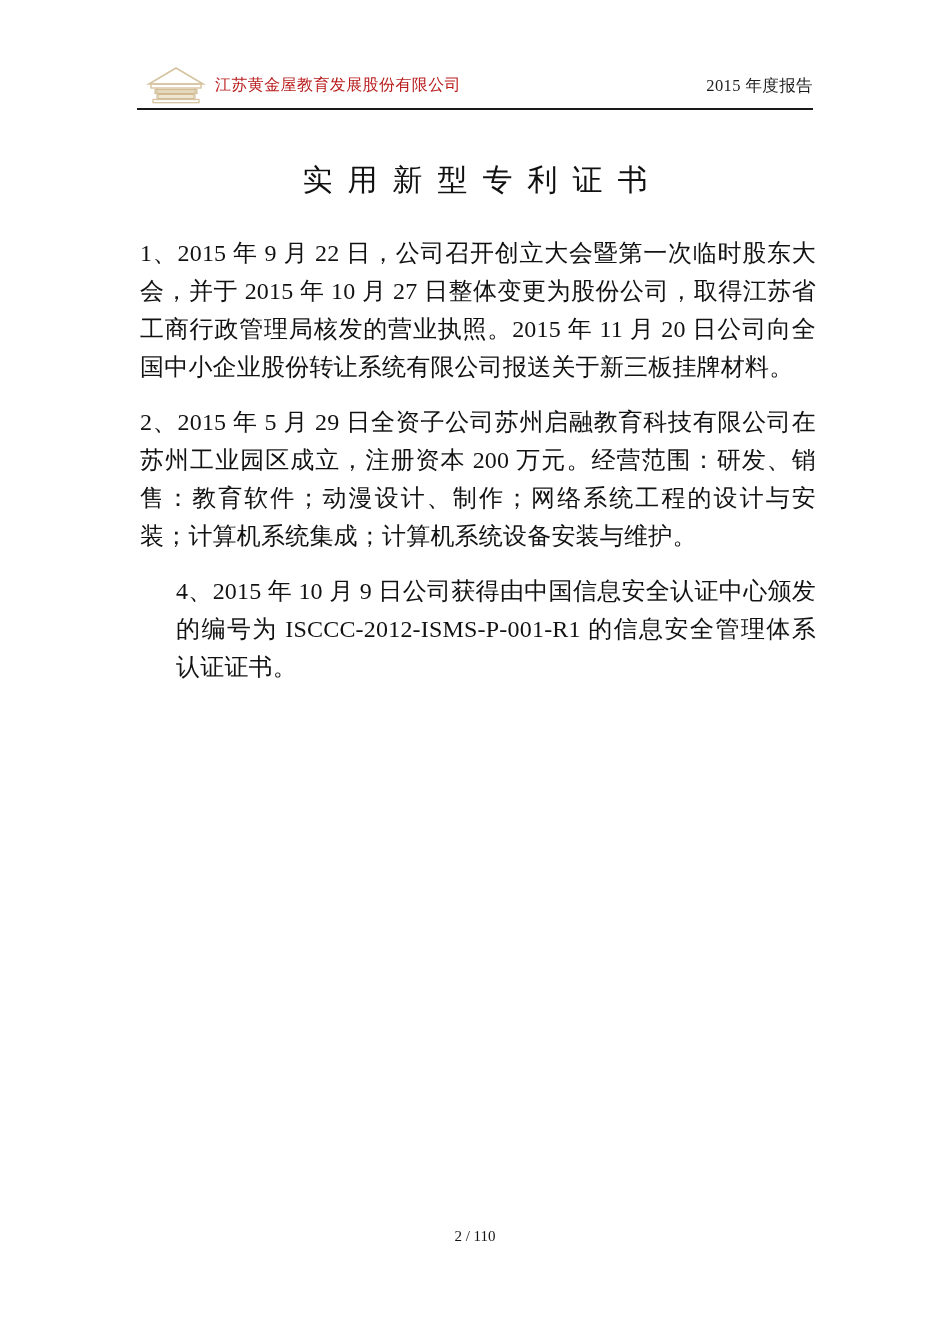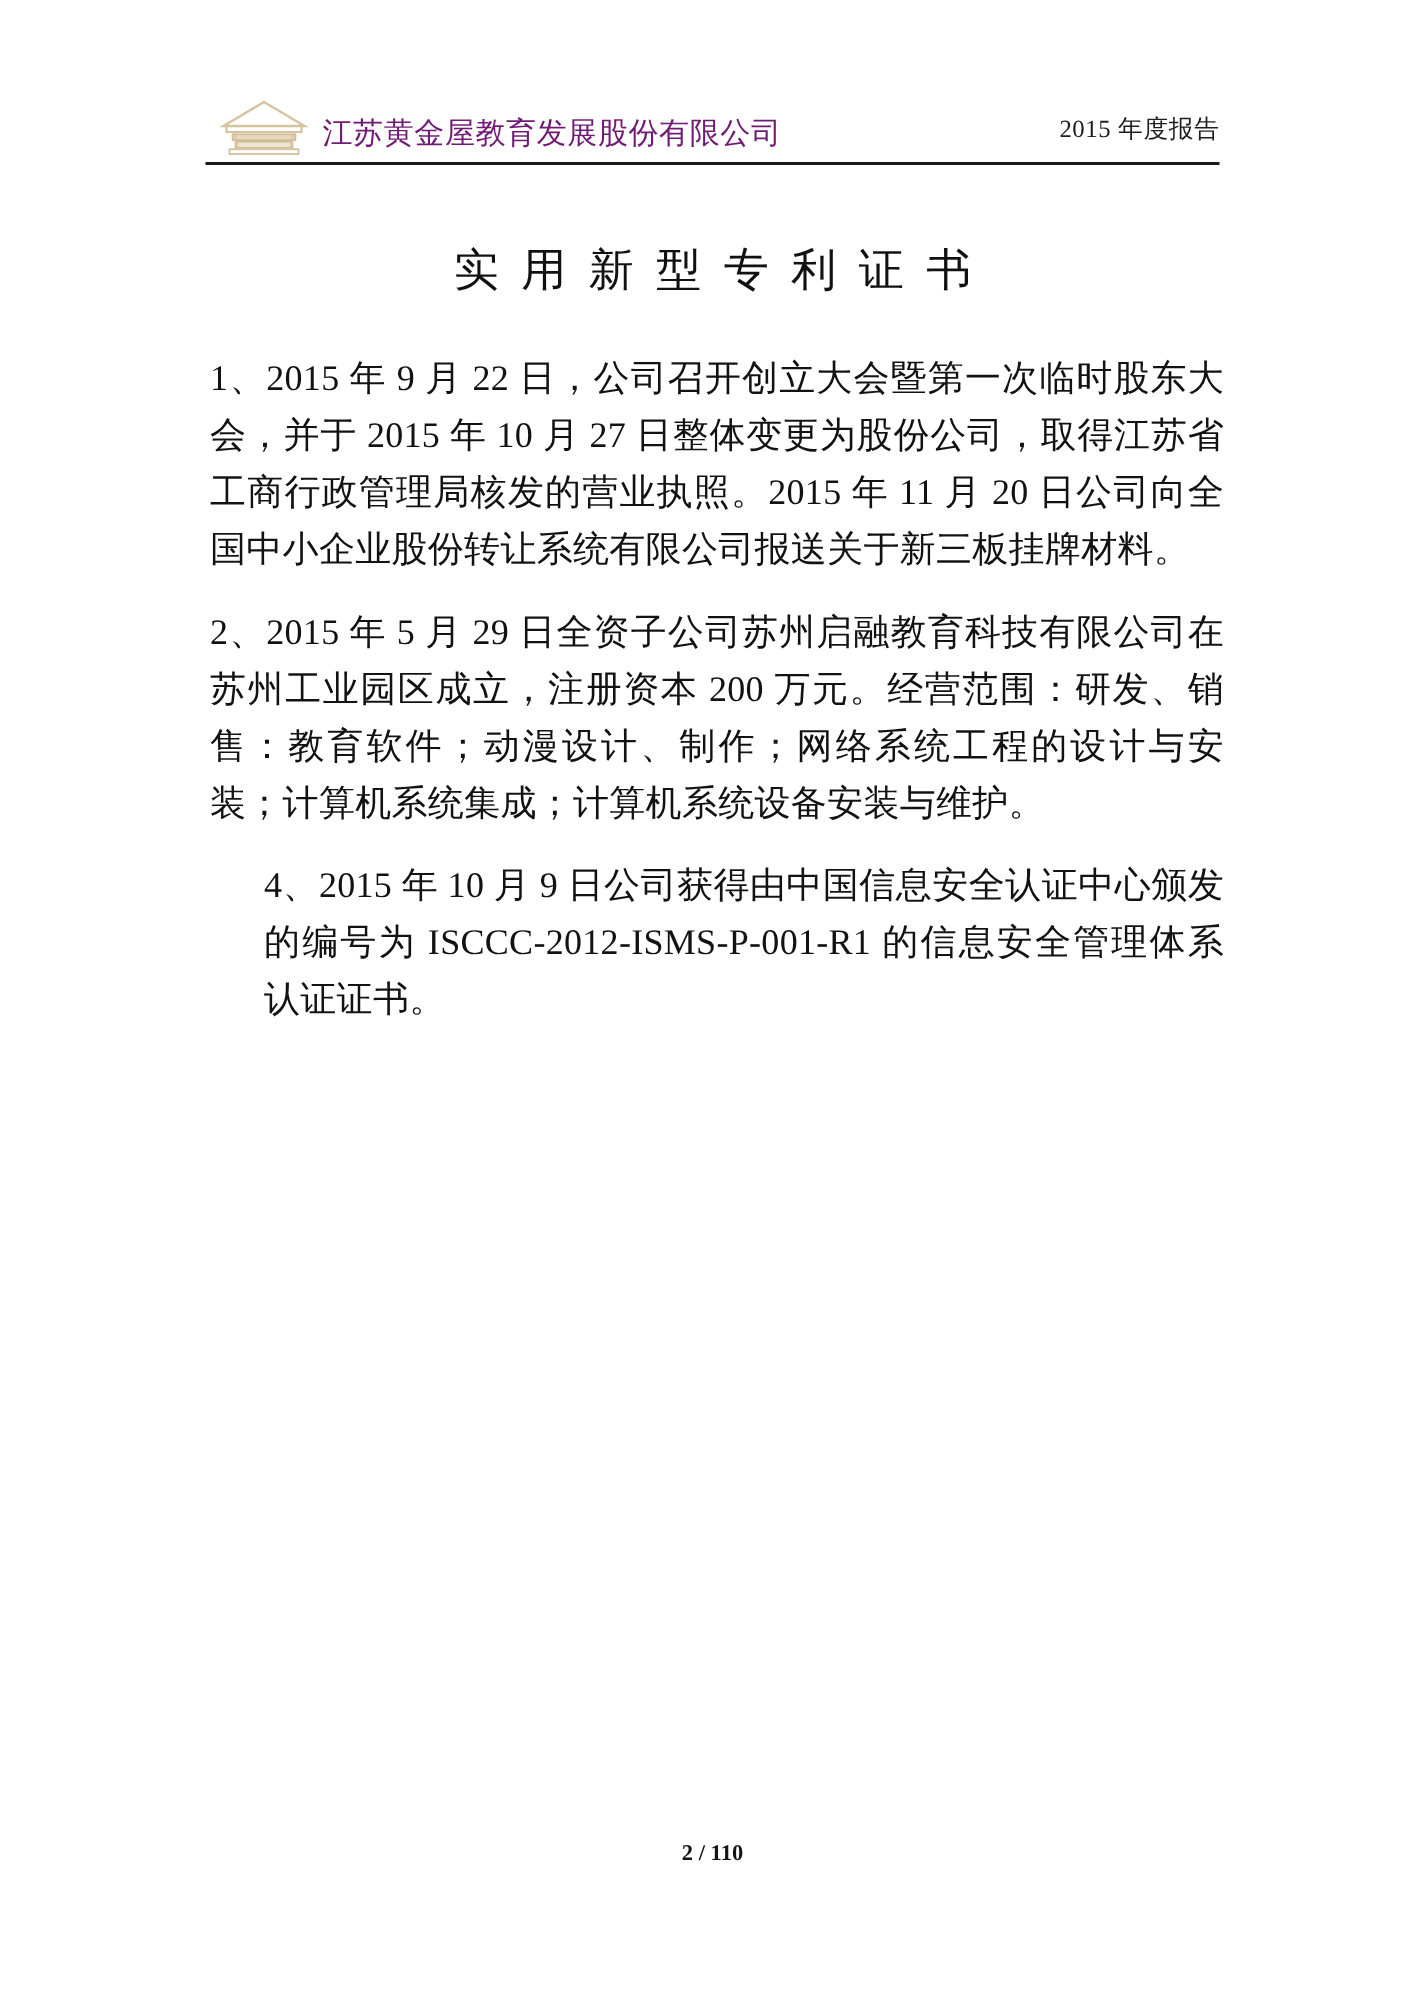--- a/index.html
+++ b/index.html
@@ -44,23 +44,23 @@
     width: 62px;
     height: 42px;
   }
   .logo svg { display: block; }
 
   .header-company {
     position: absolute;
     left: 78px;
     top: 13px;
     font-family: "Liberation Serif", "DejaVu Serif", serif;
-    font-size: 20px;
+    font-size: 16px;
     letter-spacing: 0.4px;
-    color: #701a75;
+    color: #b91c1c;
     white-space: nowrap;
   }
   .header-report {
     position: absolute;
     right: 0px;
     top: 13px;
     font-family: "Liberation Serif", "DejaVu Serif", serif;
     font-size: 16.5px;
     letter-spacing: 0.4px;
     color: #1d1d1d;
@@ -103,21 +103,21 @@
 
   
   .footer {
     position: absolute;
     left: 0;
     right: 0;
     top: 1228px;
     text-align: center;
     font-family: "Liberation Serif", "DejaVu Serif", serif;
     font-size: 15px;
-    font-weight: bold;
+    font-weight: normal;
     color: #141414;
   }
 </style>
 </head>
 <body>
 
 <div class="page">
 
   <div class="header">
     <div class="header-inner">

